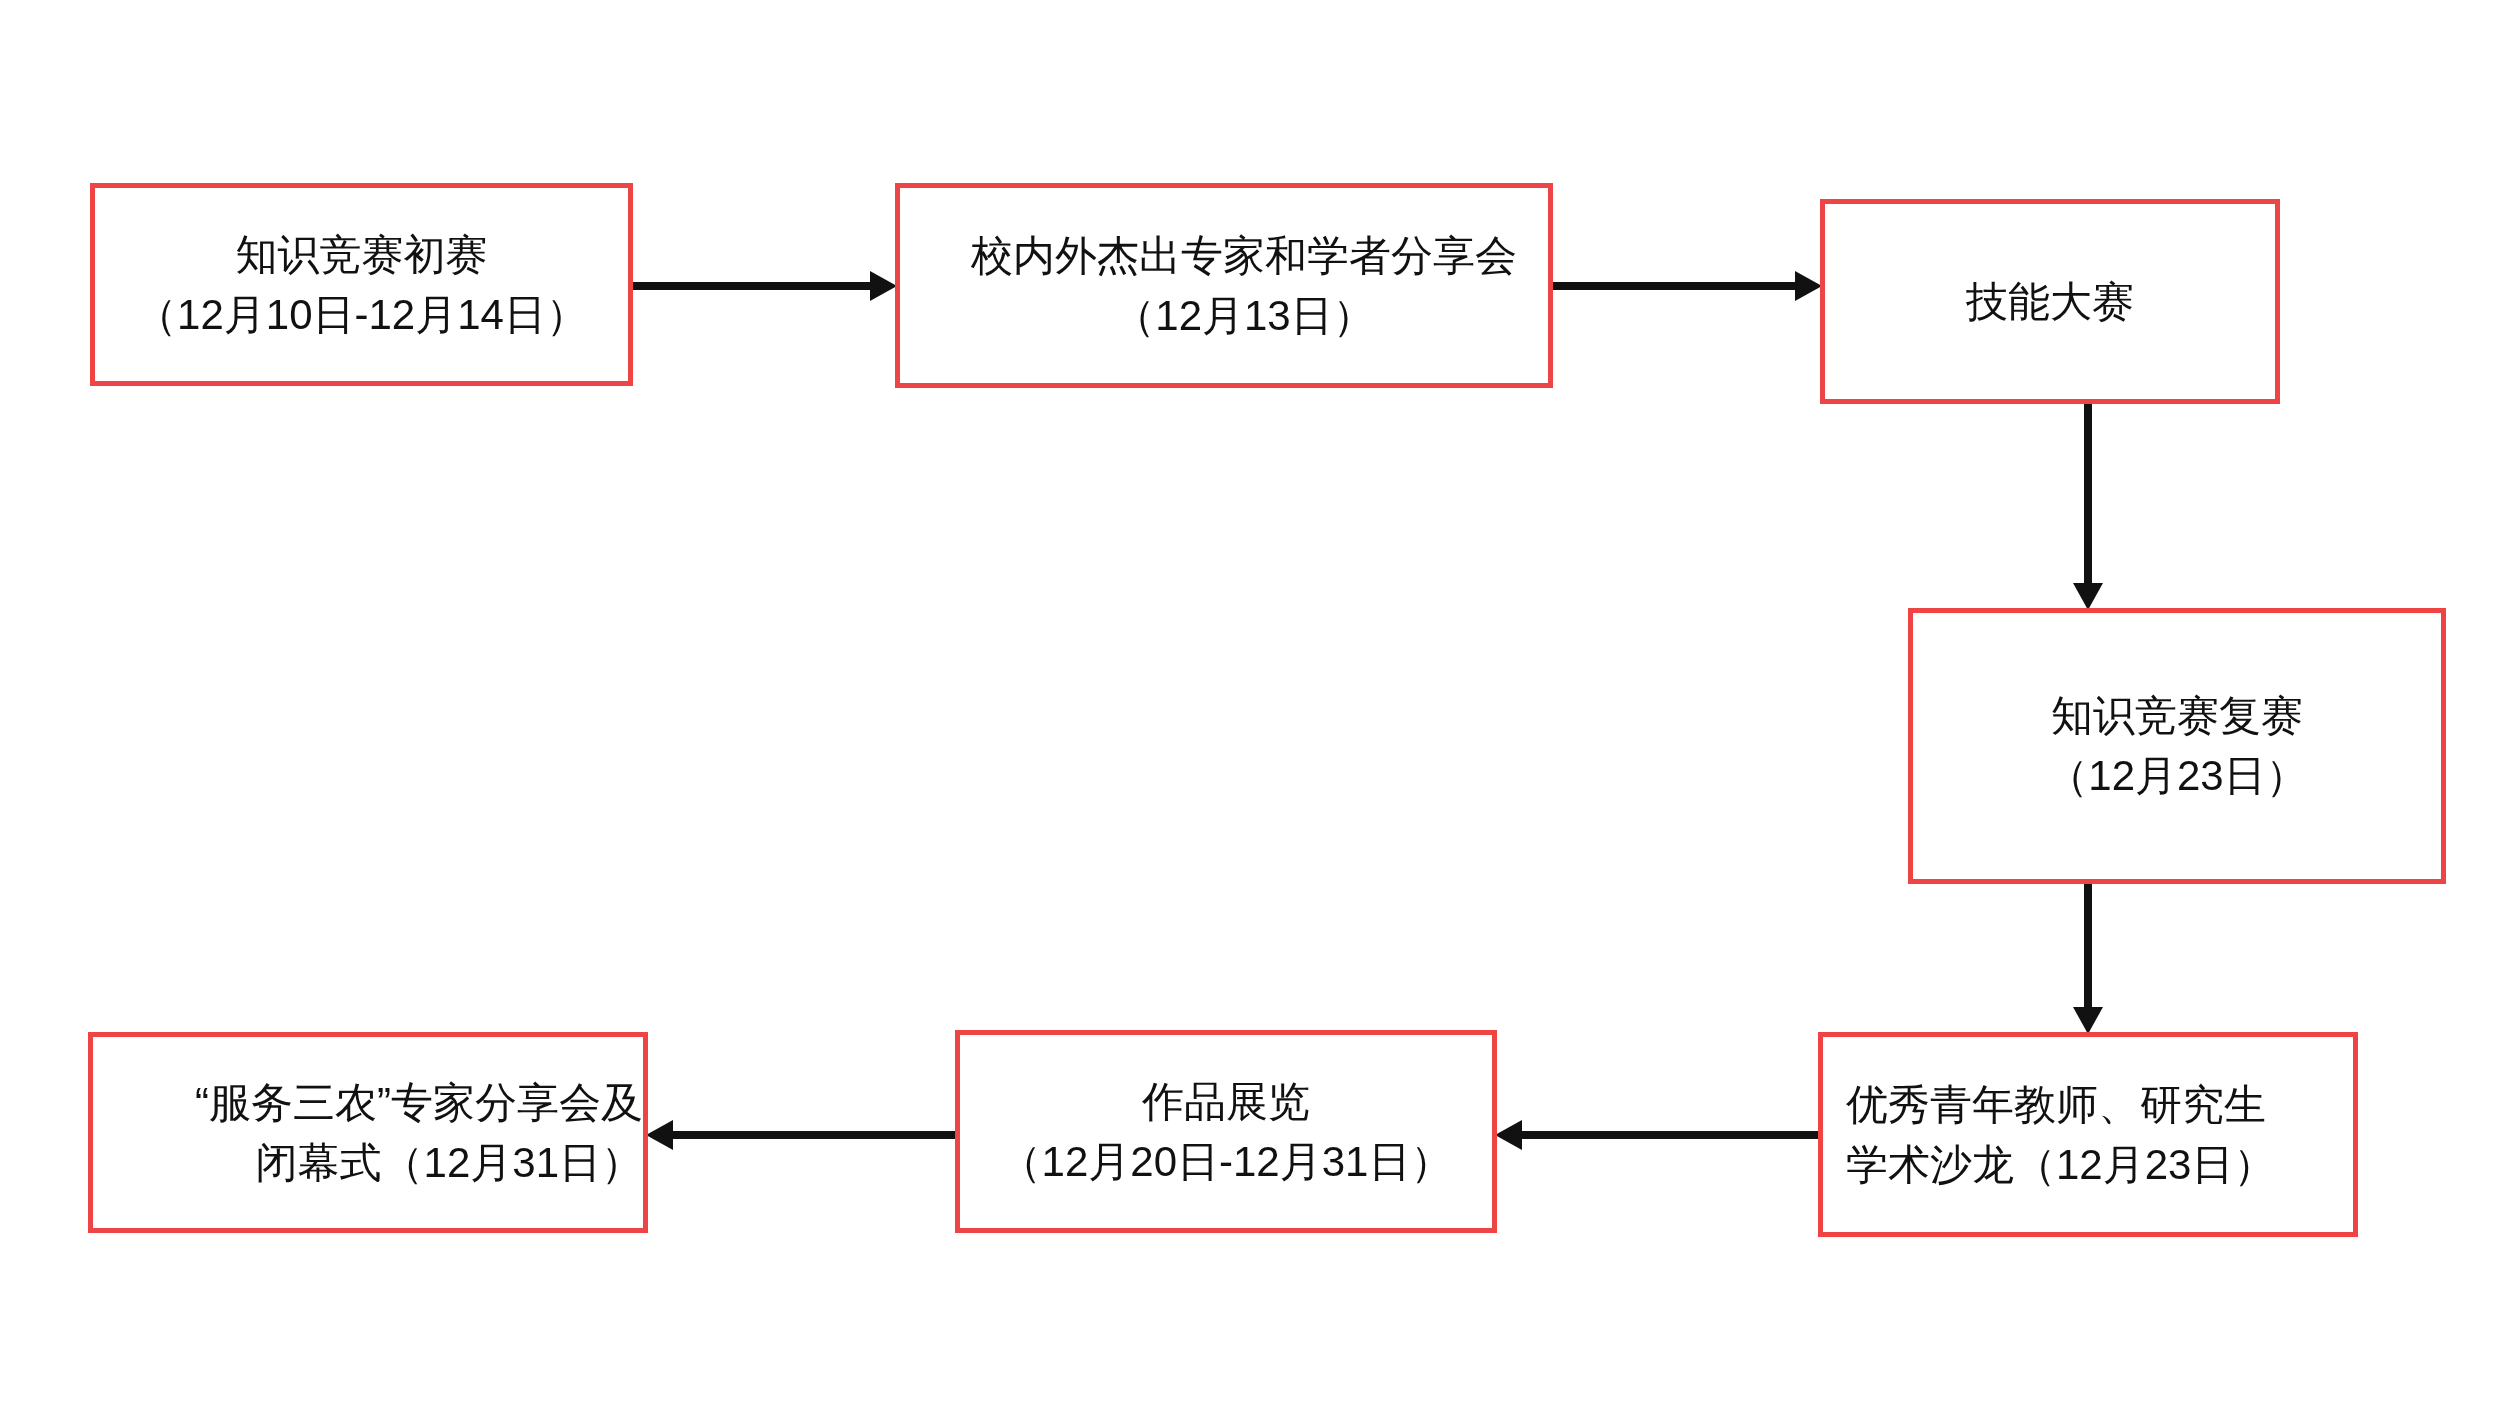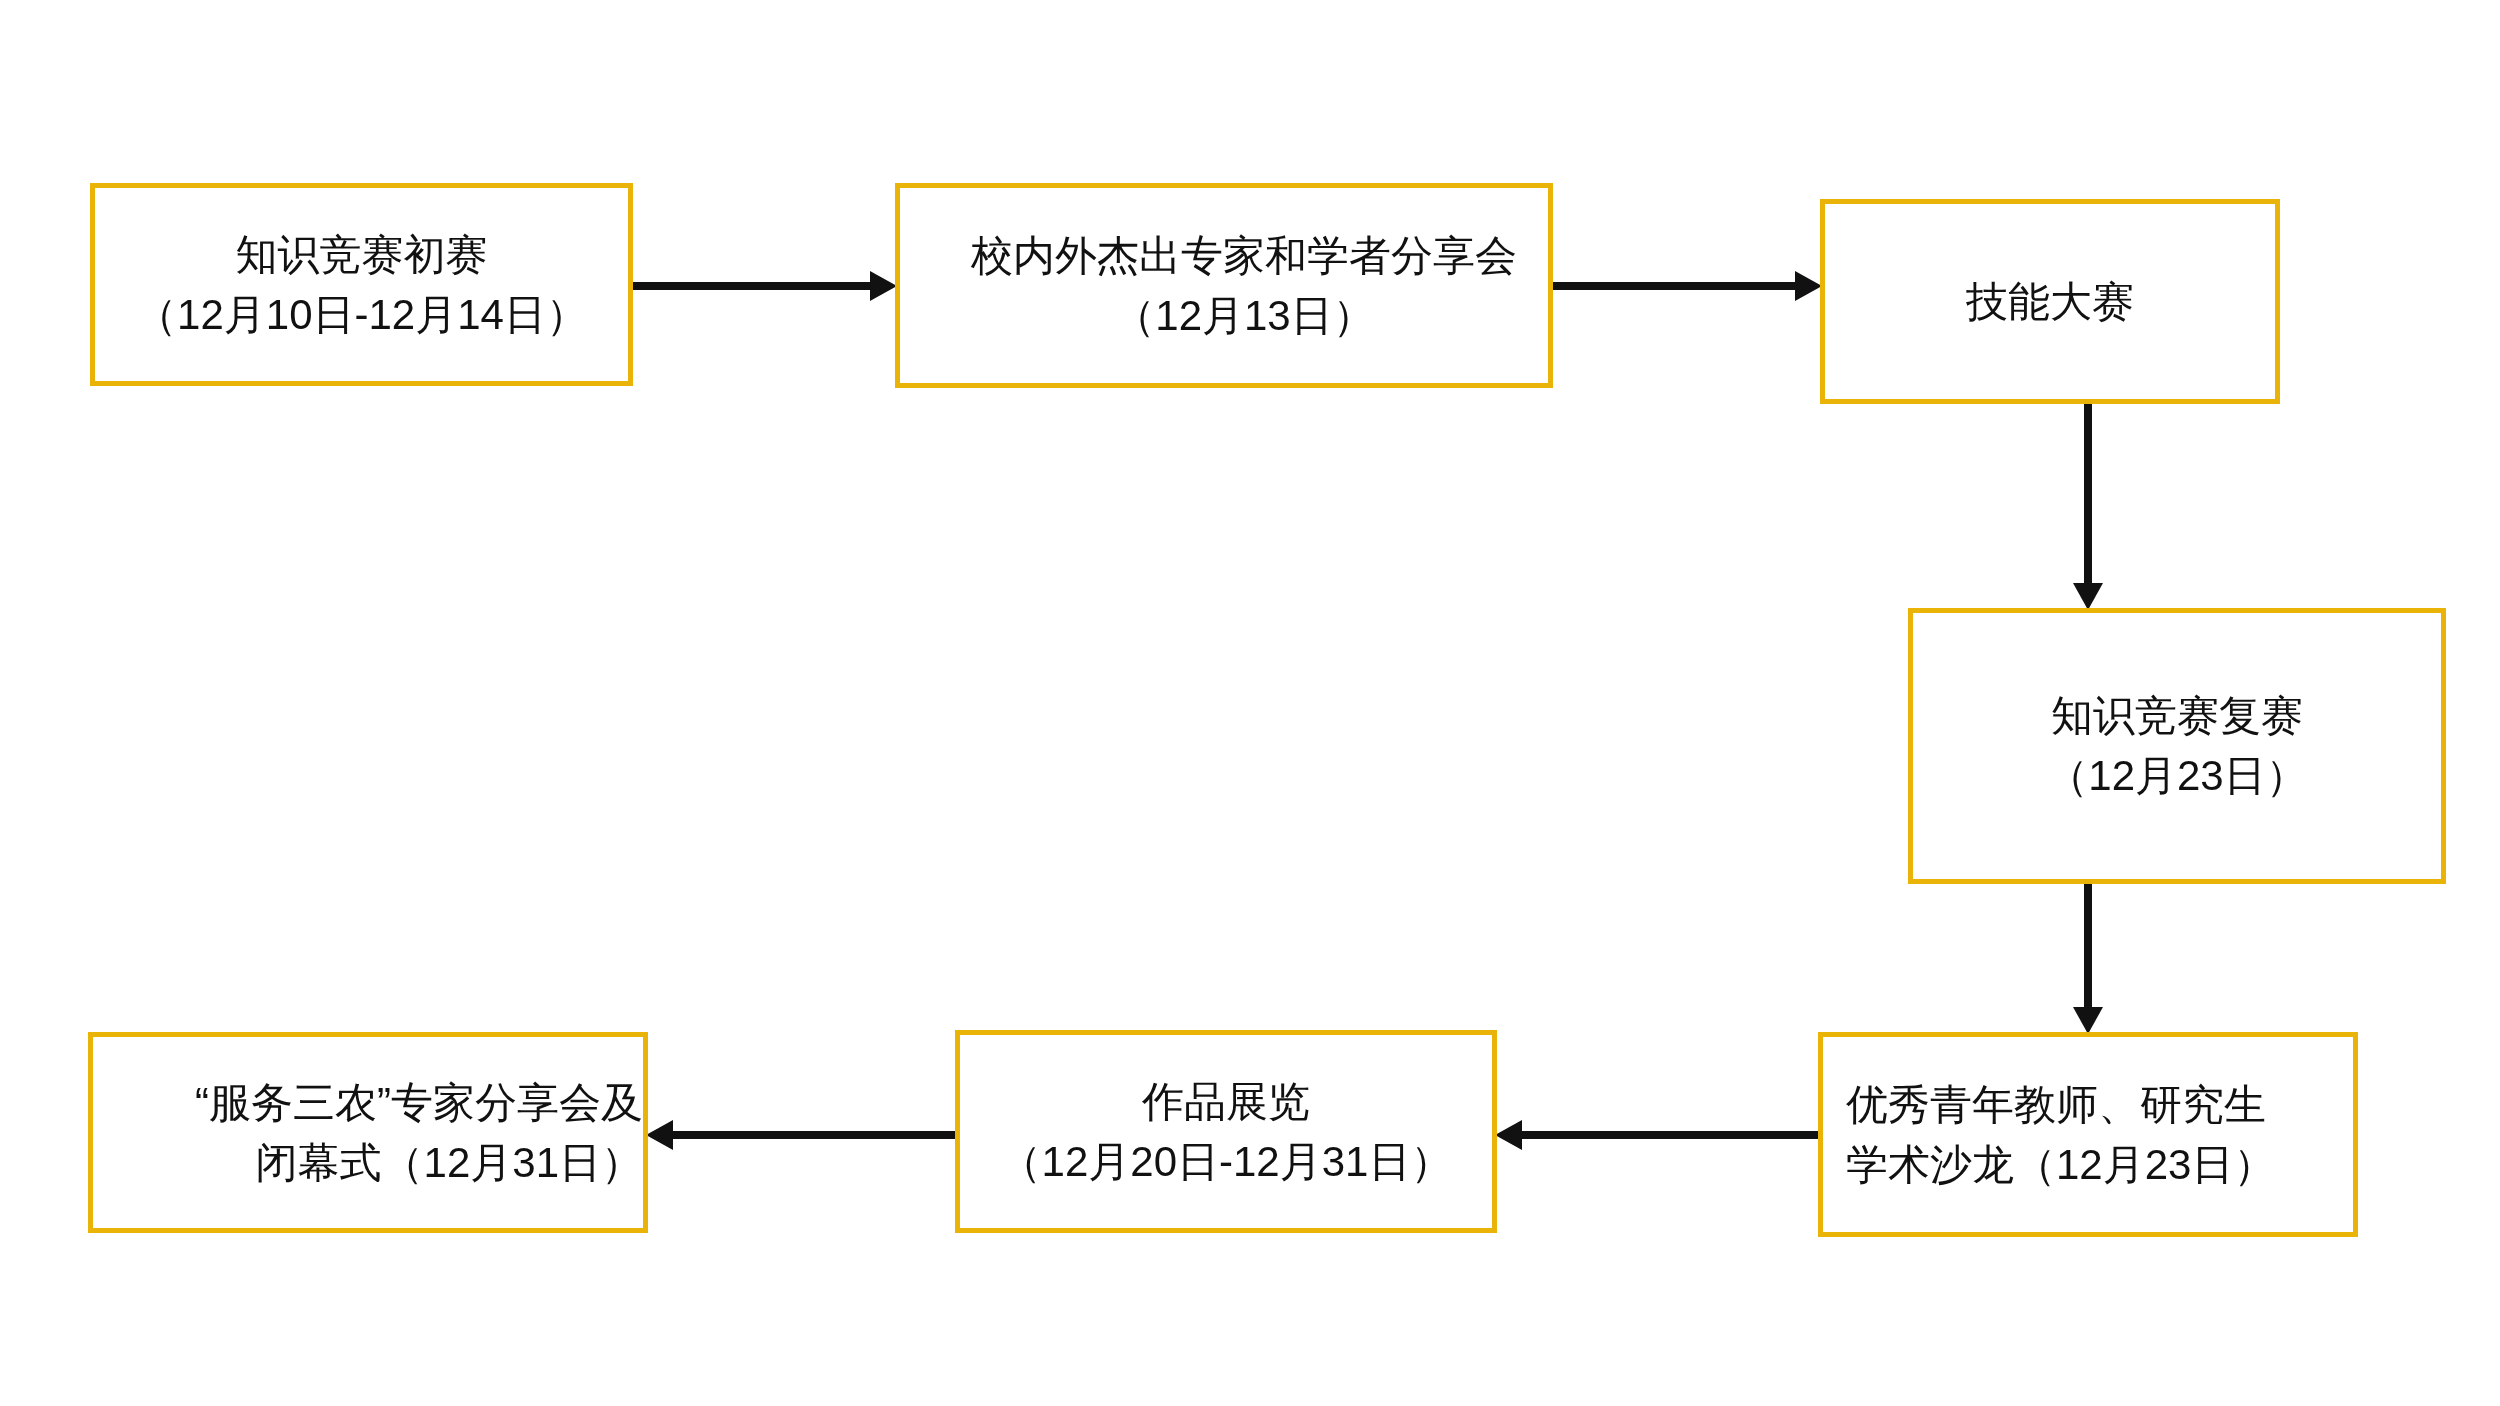--- a/index.html
+++ b/index.html
@@ -20,21 +20,21 @@
     position: absolute;
     left: 0;
     top: 0;
     width: 2500px;
     height: 1406px;
     pointer-events: none;
   }
   .flow-box {
     position: absolute;
     box-sizing: border-box;
-    border: 5px solid #eab308;
+    border: 5px solid #ef4444;
     background: #ffffff;
     display: flex;
     flex-direction: column;
     justify-content: center;
     align-items: center;
     text-align: center;
     font-size: 42px;
     line-height: 60px;
     letter-spacing: 0px;
   }

